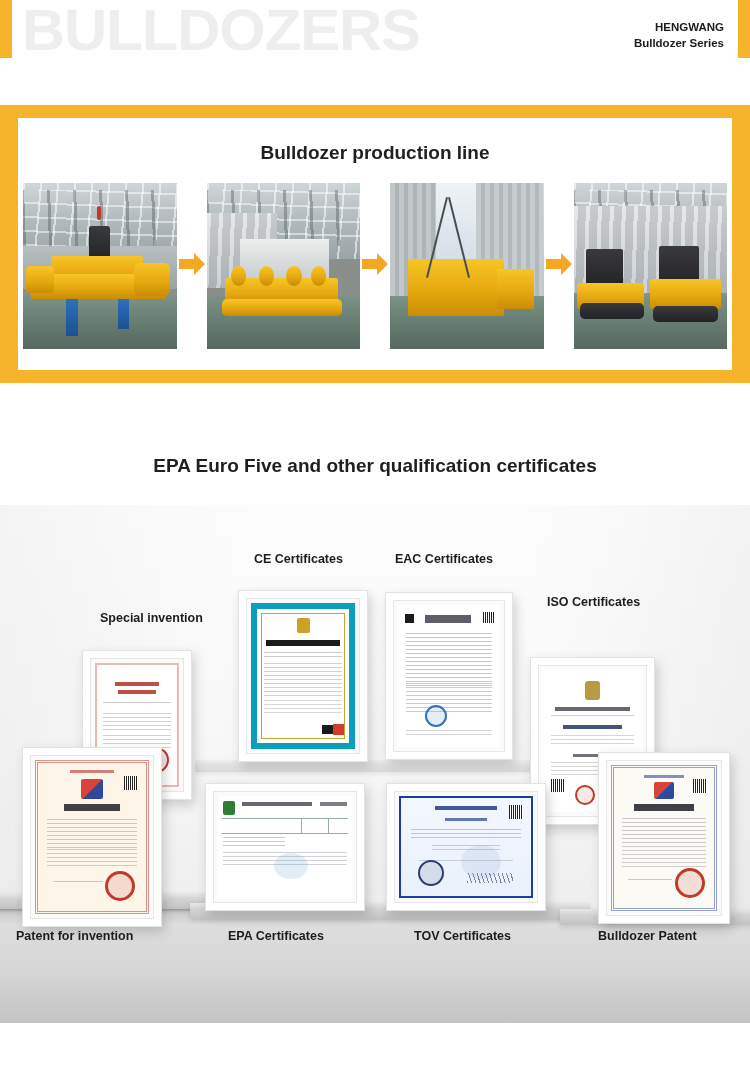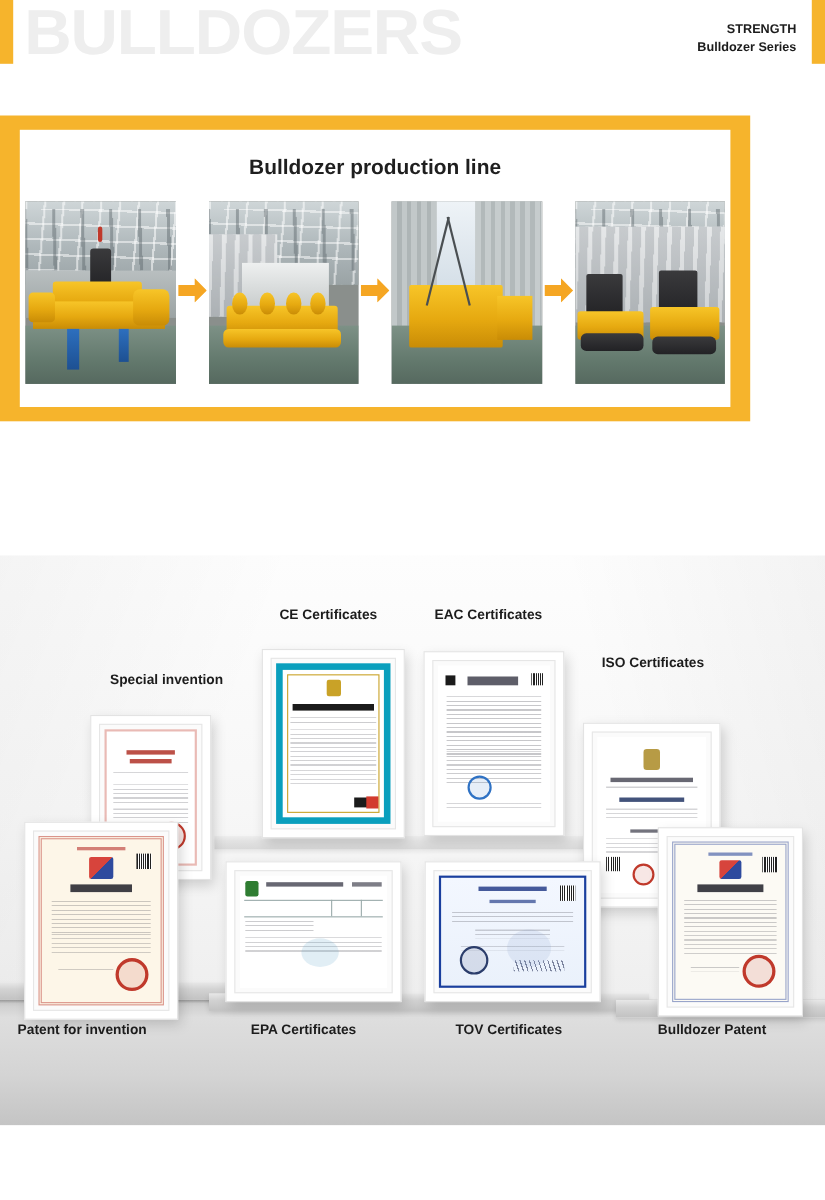--- a/index.html
+++ b/index.html
@@ -68,21 +68,21 @@
     font-size: 11.5px;
     font-weight: bold;
     color: #1c1c1c;
     white-space: nowrap;
   }
 
   
   .prod-frame {
     position: absolute;
     left: 0; top: 105px;
-    width: 682px; height: 278px;
+    width: 750px; height: 278px;
     background: #f6b42c;
     padding: 13px 18px;
   }
   .prod-inner {
     width: 100%; height: 100%;
     background: #ffffff;
     position: relative;
   }
   .prod-title {
     position: absolute;
@@ -250,21 +250,21 @@
 </head>
 <body>
 
 <div id="page">
 
   <div class="header">
     <div class="hdr-bar-left"></div>
     <div class="hdr-bar-right"></div>
     <div class="hdr-watermark">BULLDOZERS</div>
     <div class="hdr-brand">
-      <div>STRENGTH</div>
+      <div>HENGWANG</div>
       <div>Bulldozer Series</div>
     </div>
   </div>
 
   <div class="prod-frame">
     <div class="prod-inner">
       <div class="prod-title">Bulldozer production line</div>
 
       <div class="prod-strip">
 
@@ -345,20 +345,21 @@
             <div class="mach-y" style="left:50%;top:58%;width:46%;height:18%;border-radius:3px"></div>
             <div class="mach-d" style="left:4%;top:72%;width:42%;height:10%;border-radius:5px"></div>
             <div class="mach-d" style="left:52%;top:74%;width:42%;height:10%;border-radius:5px"></div>
           </div>
         </div>
 
       </div>
     </div>
   </div>
 
+  <div class="cert-title">EPA Euro Five and other qualification certificates</div>
 
   <div class="cert-stage">
     <div class="stage-wall"></div>
     <div class="stage-floor"></div>
 
     <div class="ledge" style="left:-10px;top:388px;width:215px;height:16px"></div>
     <div class="ledge" style="left:190px;top:398px;width:400px;height:16px"></div>
     <div class="ledge" style="left:560px;top:404px;width:200px;height:16px"></div>
     <div class="ledge" style="left:195px;top:255px;width:480px;height:12px;opacity:.55"></div>
 

